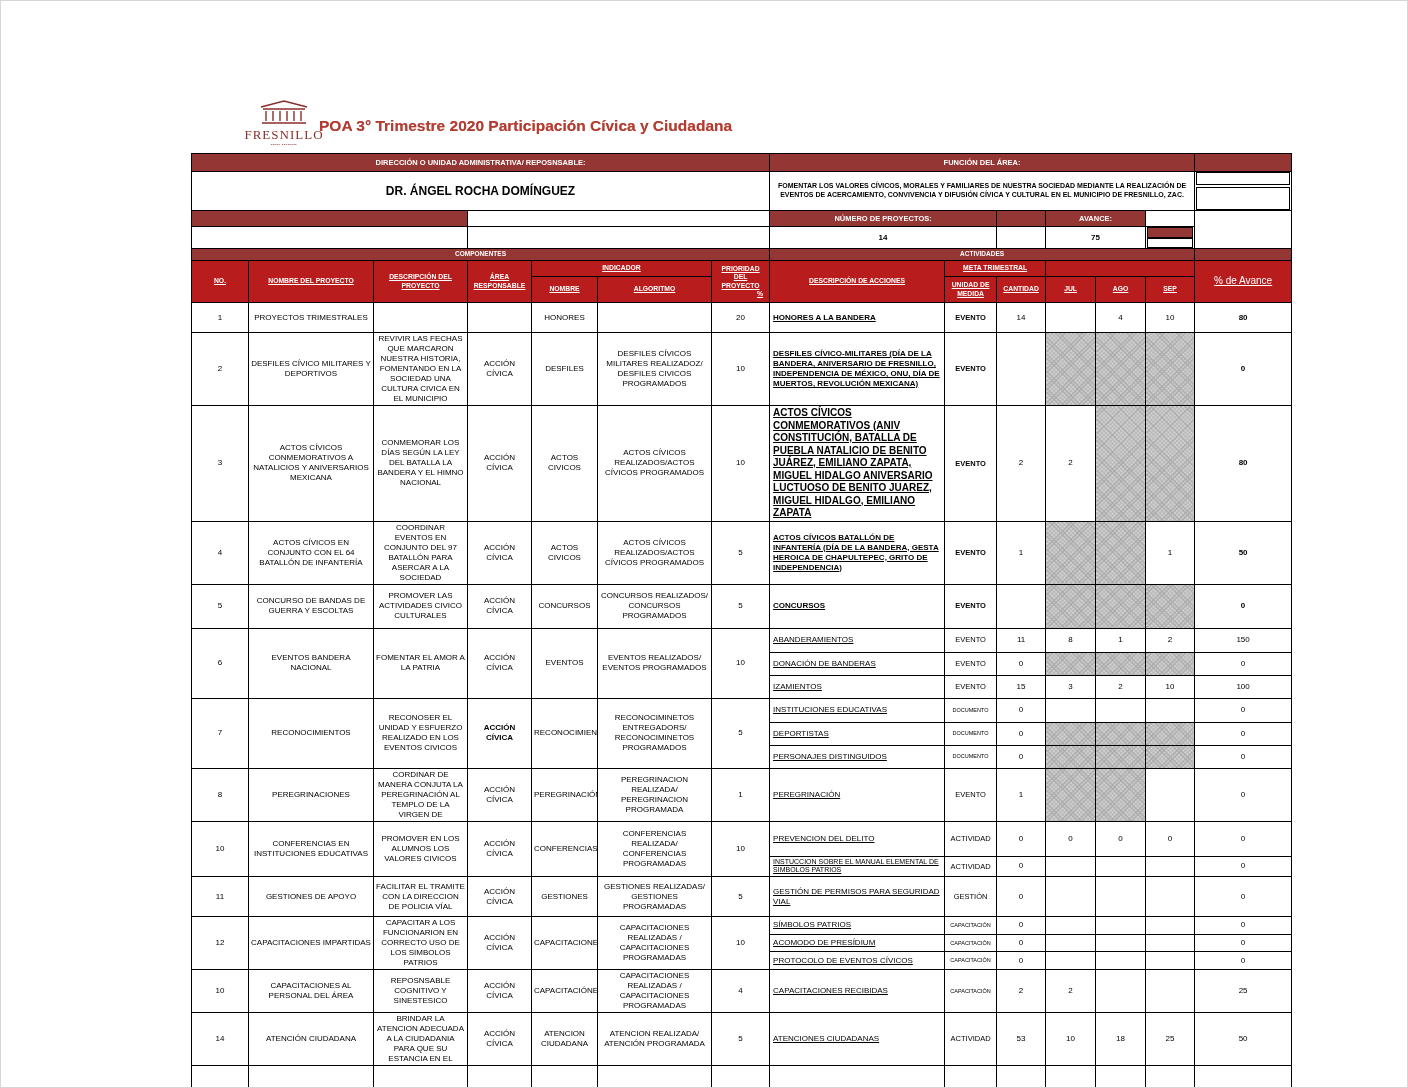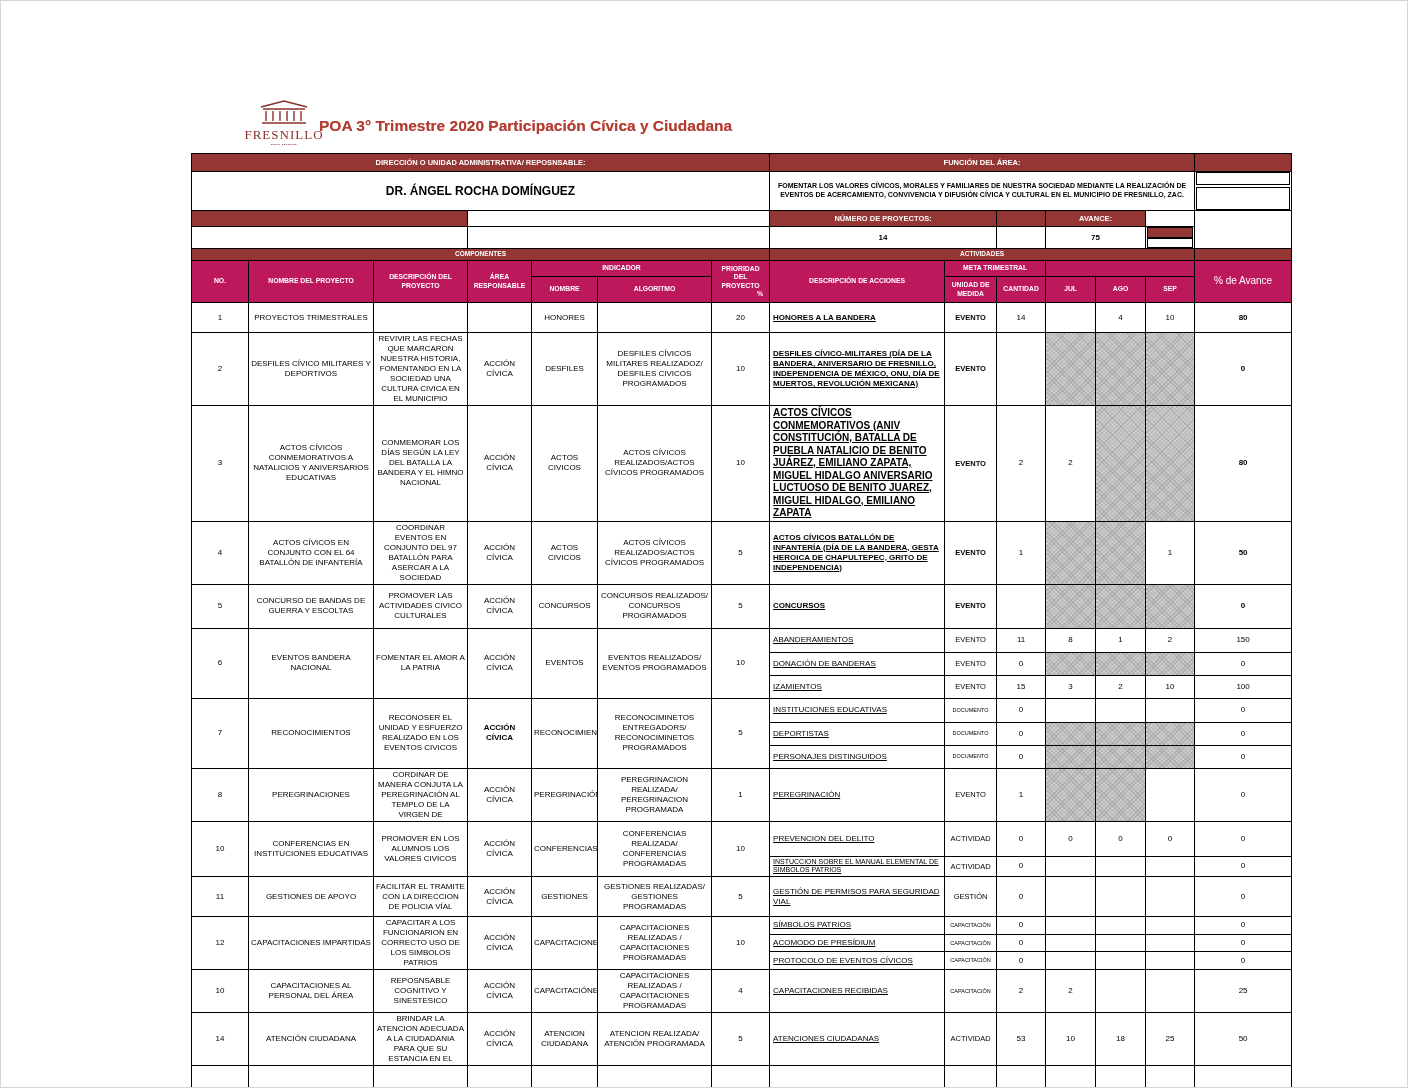--- a/index.html
+++ b/index.html
@@ -9,21 +9,21 @@
   .brand .tagline{font-size:4px;color:#a05a55;letter-spacing:.5px;margin-top:-1px;}
   .brand .logotext{font-family:Liberation Serif, serif;font-size:13px;letter-spacing:1px;color:#8a2e2a;margin-top:-2px;}
   .page-title{position:absolute;left:318px;top:116px;font-size:15.5px;font-weight:bold;color:#b43c30;
               text-shadow:0 0 .5px rgba(180,60,48,.6);}
   .sheet{position:absolute;left:190px;top:152px;width:1100px;}
   table{border-collapse:collapse;table-layout:fixed;width:1100px;}
   td{border:1px solid #000;overflow:hidden;vertical-align:middle;padding:1px 2px;box-sizing:border-box;
      font-size:8px;line-height:1.25;color:#000;}
   .dark{background:#943634;color:#fff;font-weight:bold;text-align:center;font-size:7.5px;}
   .bandsm{font-size:6.5px;}
-  .hdr{background:#be185d;color:#fff;font-weight:bold;text-align:center;font-size:6.8px;}
+  .hdr{background:#b91c1c;color:#fff;font-weight:bold;text-align:center;font-size:6.8px;text-decoration:underline;}
   .pct-hdr{font-size:10px;font-weight:normal;}
   .c{text-align:center;}
   .l{text-align:left;}
   .b{font-weight:bold;}
   .acc{text-align:left;font-size:8px;padding-left:3px;text-decoration:underline;}
   .u{font-size:7.5px;text-align:center;}
   .usm{font-size:5.5px;text-align:center;}
   .hx{background-color:#d6d6d6;
       background-image:repeating-linear-gradient(45deg,#a9a9a9 0,#a9a9a9 1px,transparent 1px,transparent 3px),
                        repeating-linear-gradient(-45deg,#a9a9a9 0,#a9a9a9 1px,transparent 1px,transparent 3px);}
@@ -174,21 +174,21 @@
     <td class="u b">EVENTO</td>
     <td class="c"></td>
     <td class="c hx"></td>
     <td class="c hx"></td>
     <td class="c hx"></td>
     <td class="c b">0</td>
   </tr>
 
   <tr class="grp" style="height:62px">
     <td class="c">3</td>
-    <td class="c">ACTOS CÍVICOS CONMEMORATIVOS A NATALICIOS Y ANIVERSARIOS EDUCATIVAS</td>
+    <td class="c">ACTOS CÍVICOS CONMEMORATIVOS A NATALICIOS Y ANIVERSARIOS MEXICANA</td>
     <td class="c">CONMEMORAR LOS DÍAS SEGÚN LA LEY DEL BATALLA LA BANDERA Y EL HIMNO NACIONAL</td>
     <td class="c">ACCIÓN CÍVICA</td>
     <td class="c">ACTOS CIVICOS</td>
     <td class="c">ACTOS CÍVICOS REALIZADOS/ACTOS CÍVICOS PROGRAMADOS</td>
     <td class="c">10</td>
     <td class="acc b" style="font-size:10px">ACTOS CÍVICOS CONMEMORATIVOS (ANIV CONSTITUCIÓN, BATALLA DE PUEBLA NATALICIO DE BENITO JUÁREZ, EMILIANO ZAPATA,  MIGUEL HIDALGO ANIVERSARIO LUCTUOSO DE BENITO JUAREZ, MIGUEL HIDALGO, EMILIANO ZAPATA</td>
     <td class="u b">EVENTO</td>
     <td class="c">2</td>
     <td class="c">2</td>
     <td class="c hx"></td>

